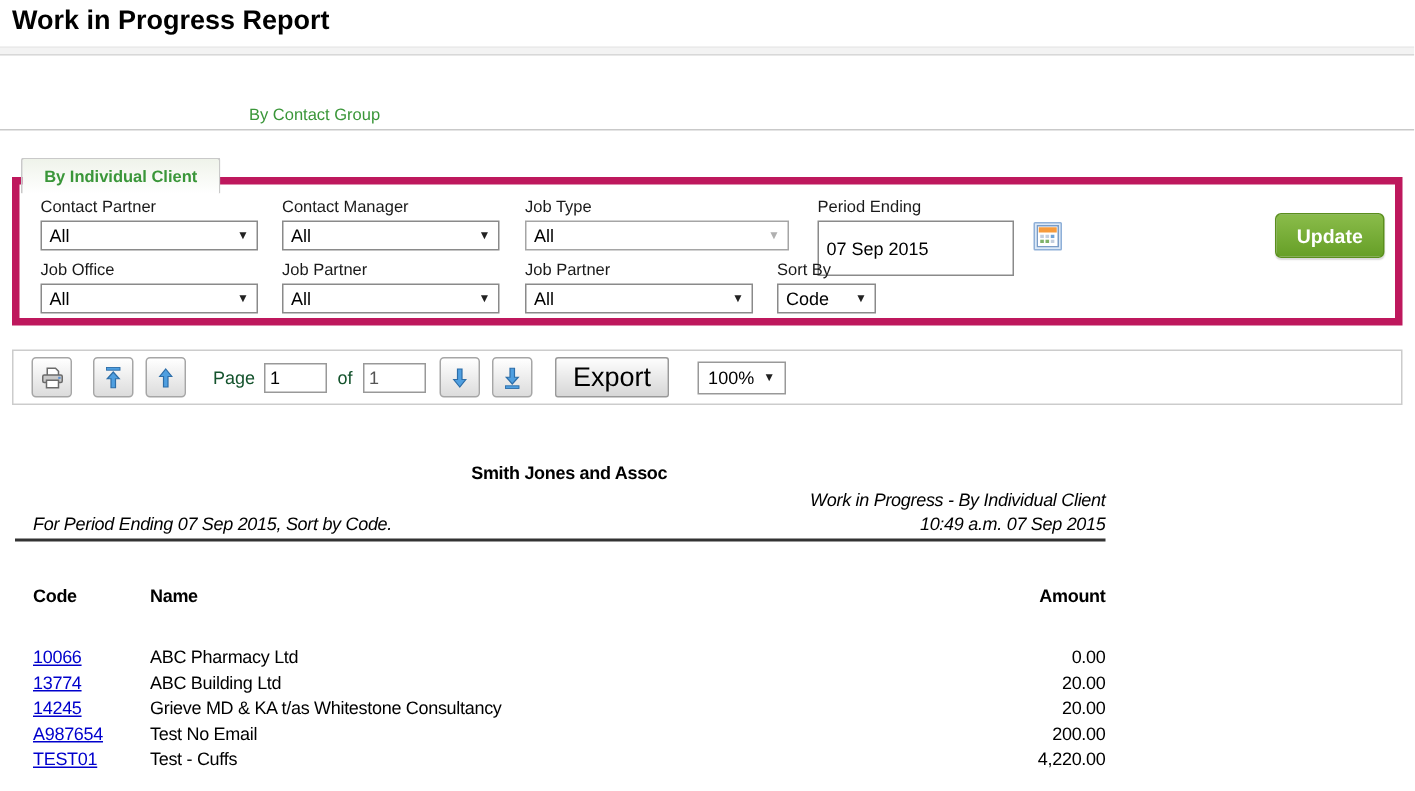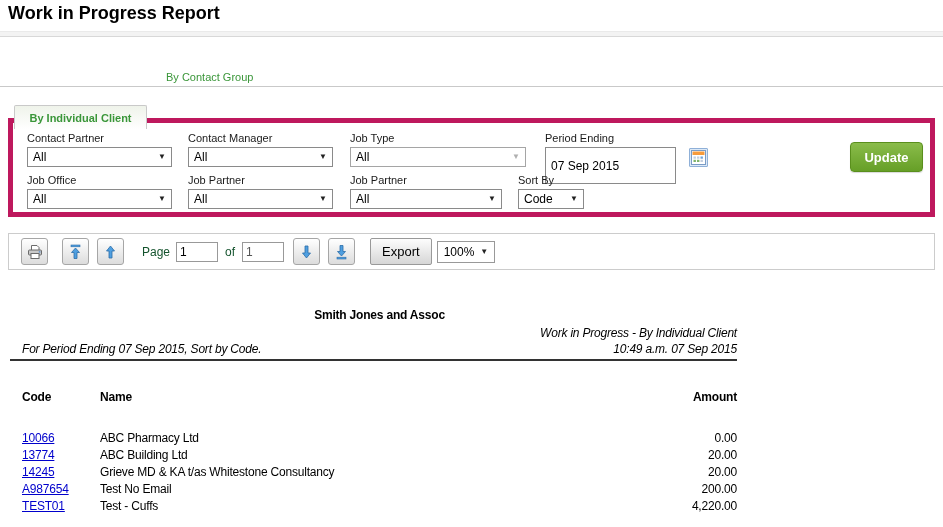--- a/index.html
+++ b/index.html
@@ -42,21 +42,21 @@
 
   
   .toolbar { position:absolute; left:8px; top:233px; width:927px; height:37px;
              border:1px solid #ccc; background:#fff; display:flex; align-items:center; padding-left:12px; }
   .tb-btn { width:27px; height:27px; border:1px solid #a6a6a6; border-radius:3px;
             background:linear-gradient(#ffffff,#dcdcdc); display:flex; align-items:center;
             justify-content:center; cursor:pointer; padding:0; flex:0 0 auto; }
   .tb-label { font-size:12px; color:#14532d; }
   .tb-input { width:42px; height:20px; border:1px solid #999; font-size:12px; padding:0 3px; font-family:inherit; }
   .export-btn { height:27px; padding:0 11px; border:1px solid #999; border-radius:2px;
-                background:linear-gradient(#fdfdfd,#d6d6d6); font-size:13px; font-family:inherit; cursor:pointer; }
+                background:linear-gradient(#fdfdfd,#d6d6d6); font-size:18px; font-family:inherit; cursor:pointer; }
   .zoom-sel { height:22px; border:1px solid #999; background:#fff; display:flex; align-items:center;
               padding:0 6px; font-size:12px; gap:6px; cursor:pointer; }
   .zoom-sel .arrow { font-size:8px; color:#222; line-height:1; }
 
   
   .report { position:absolute; left:10px; top:305px; width:727px; font-size:12px; letter-spacing:-0.2px; }
   .company { padding-left:12px; font-size:12px; font-weight:bold; line-height:20px;text-align:center; }
   .subtitle { padding-left:12px; font-style:italic; line-height:16px;text-align:right; }
   .period-row { display:flex; padding-left:12px; font-style:italic; line-height:16px;
                 border-bottom:2px solid #333; padding-bottom:2px; }
@@ -180,21 +180,21 @@
         <path d="M7.5 14 L3.5 9 L6 9 L6 2 L9 2 L9 9 L11.5 9 Z" fill="#4f9fe0" stroke="#2c6da8" stroke-width="0.8"></path>
       </svg>
     </button>
     <button class="tb-btn" style="margin-left:8px">
       <svg width="15" height="16" viewBox="0 0 15 16">
         <path d="M7.5 12 L3.5 7.5 L6 7.5 L6 1.5 L9 1.5 L9 7.5 L11.5 7.5 Z" fill="#4f9fe0" stroke="#2c6da8" stroke-width="0.8"></path>
         <rect x="3" y="13.2" width="9" height="1.8" fill="#4f9fe0" stroke="#2c6da8" stroke-width="0.6"></rect>
       </svg>
     </button>
     <button class="export-btn" style="margin-left:15px">Export</button>
-    <div class="zoom-sel" style="margin-left:5px">
+    <div class="zoom-sel" style="margin-left:19px">
       <span>100%</span>
       <span class="arrow">▼</span>
     </div>
   </div>
 
   <div class="report">
     <div class="company">Smith Jones and Assoc</div>
     <div class="subtitle">Work in Progress - By Individual Client</div>
     <div class="period-row">
       <span>For Period Ending 07 Sep 2015, Sort by Code.</span>

